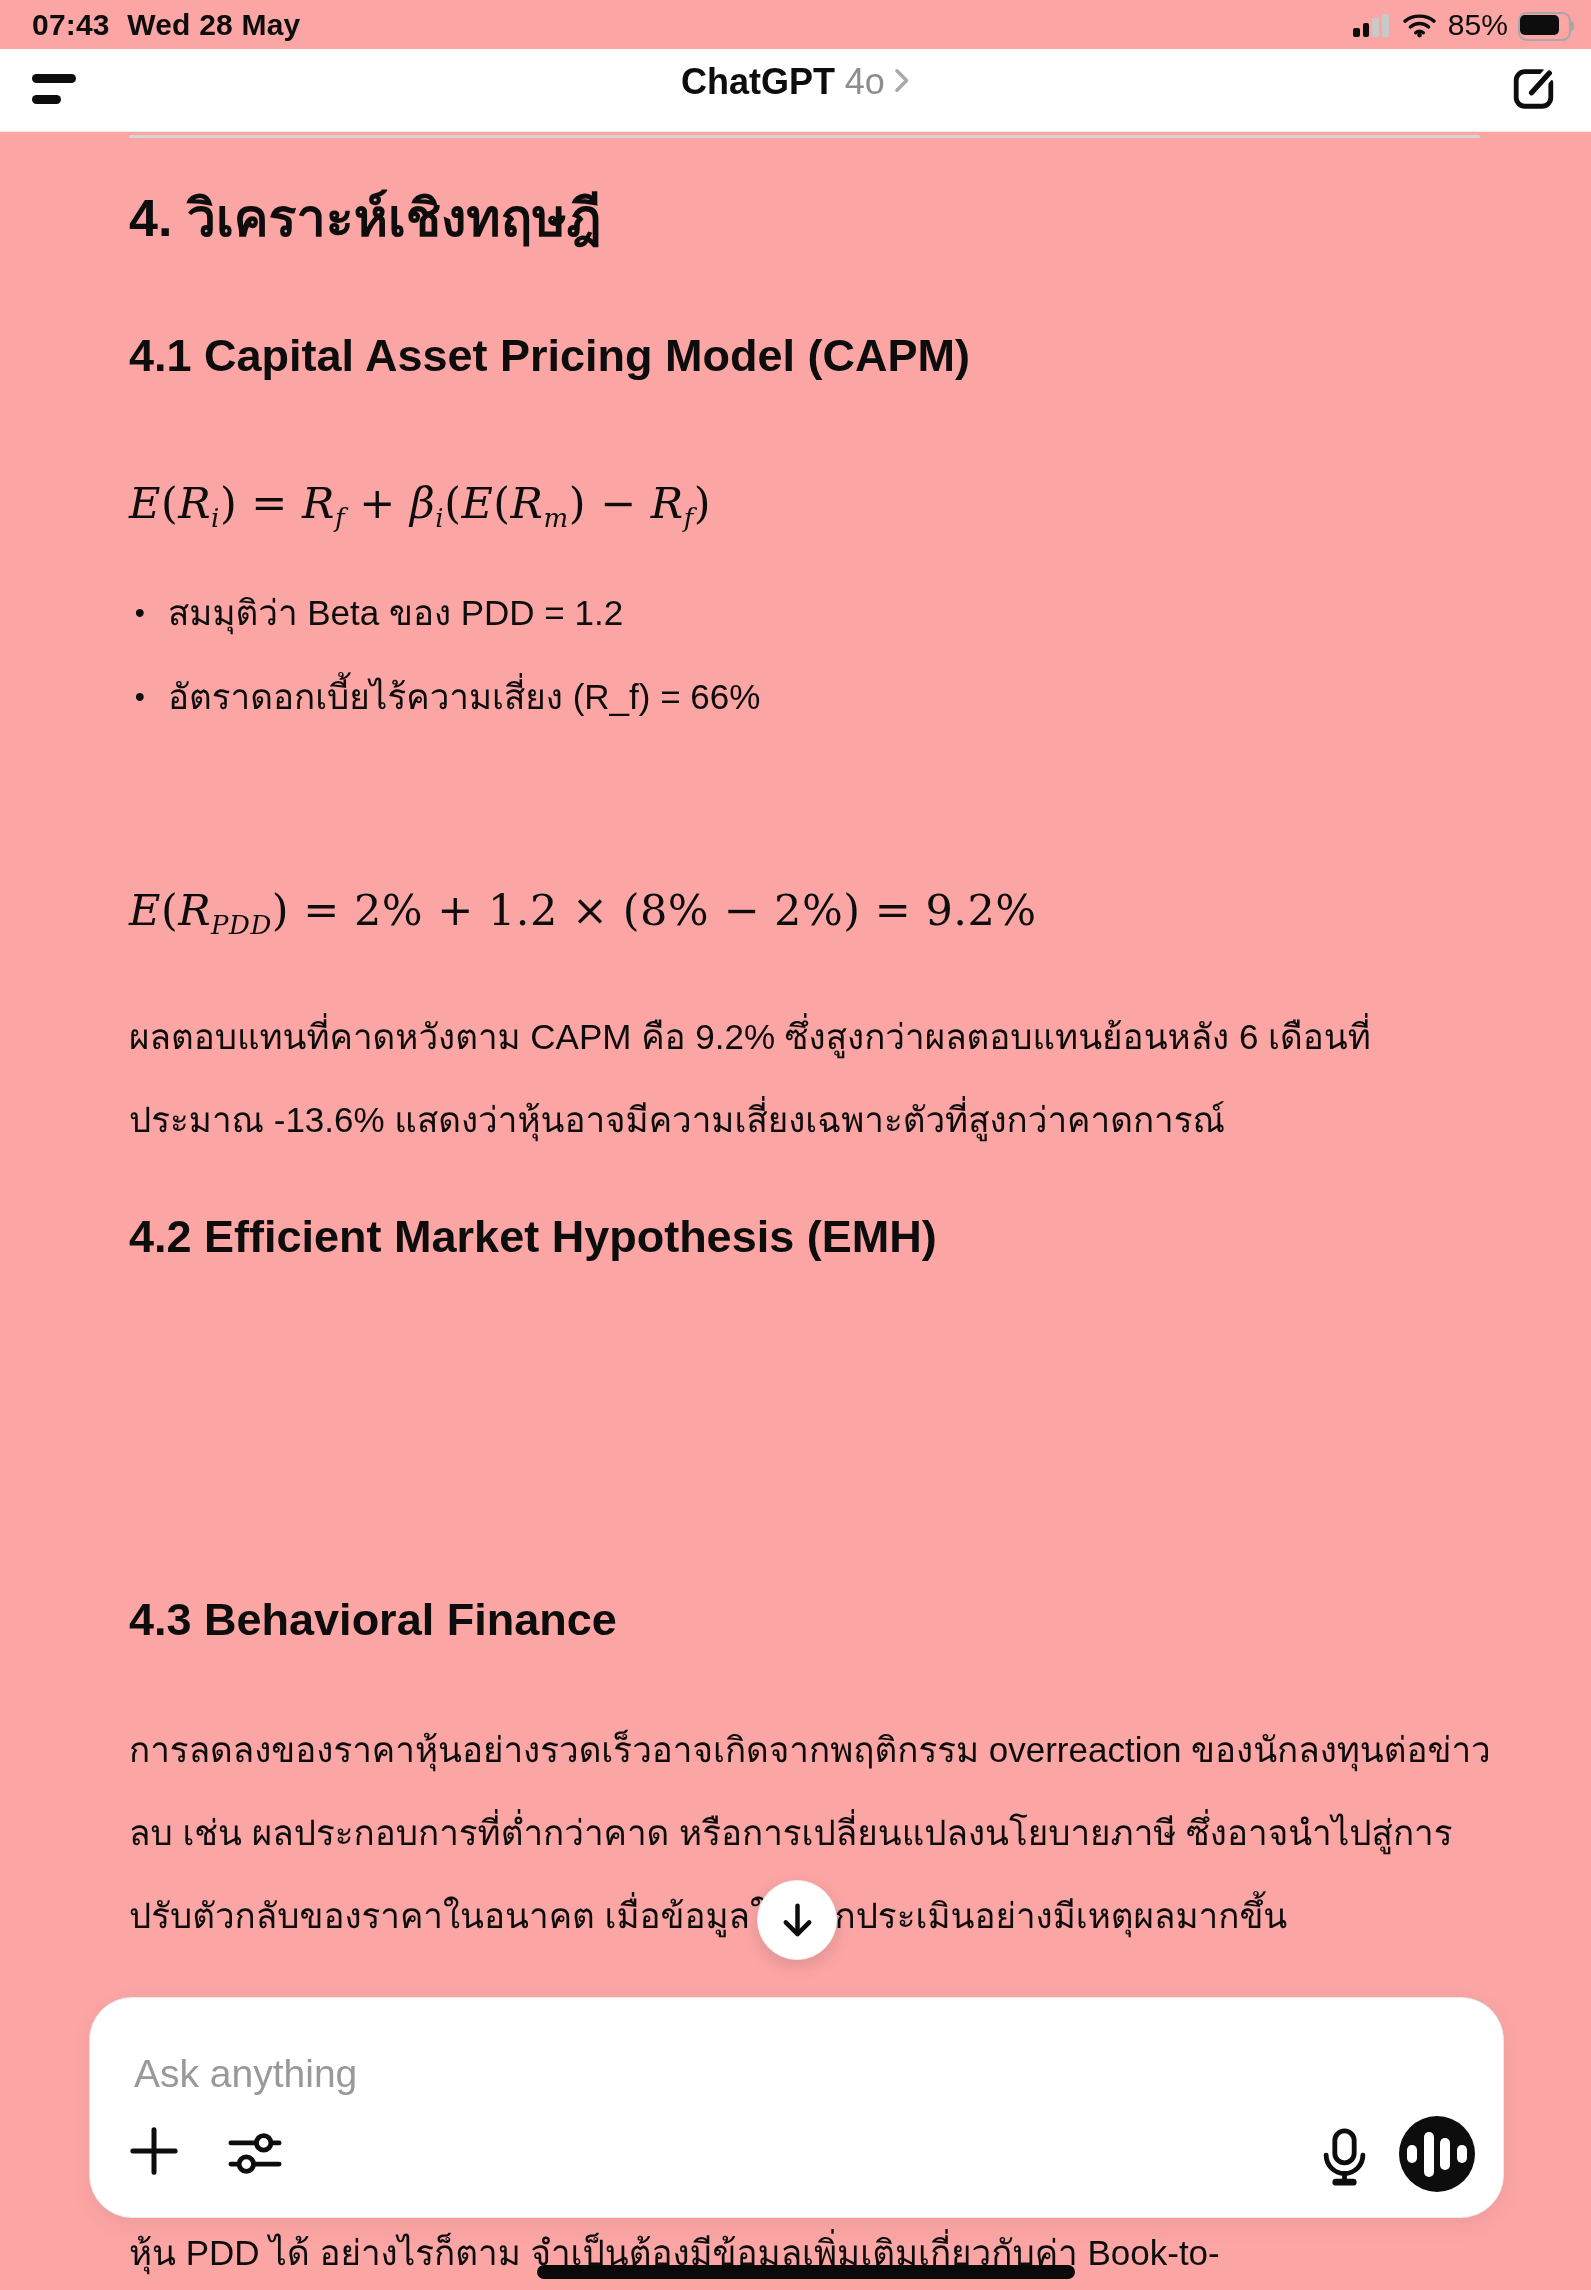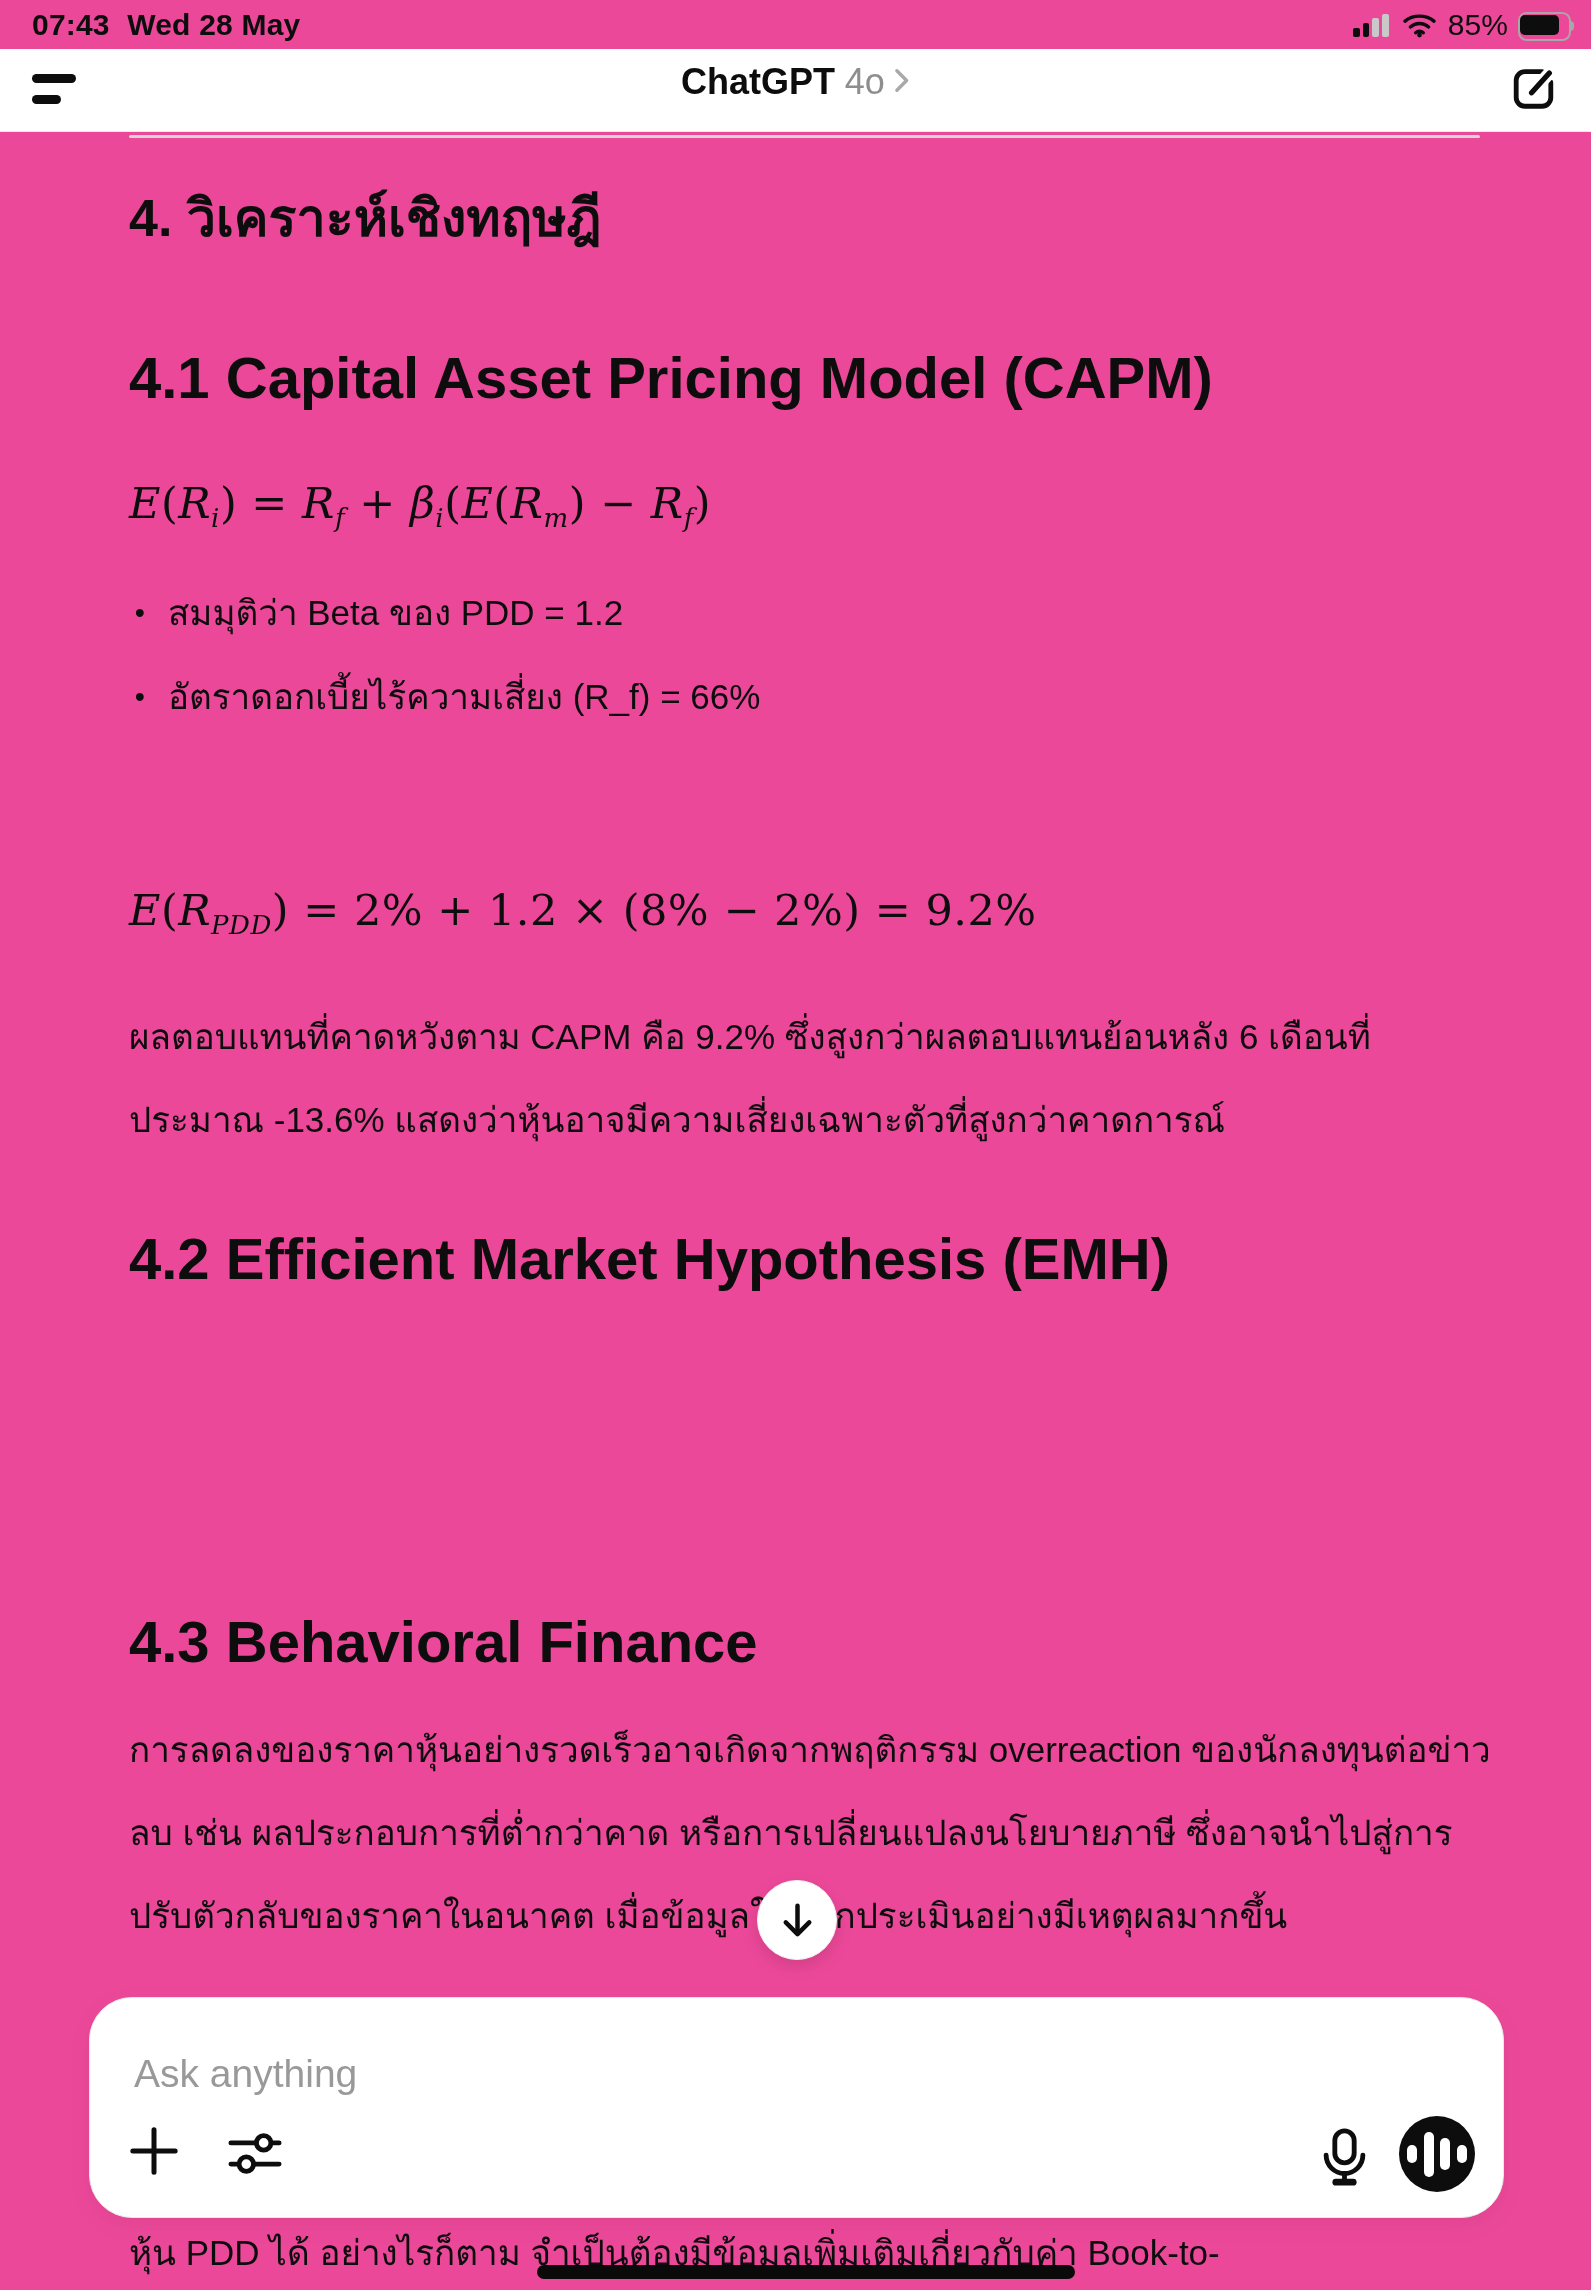--- a/index.html
+++ b/index.html
@@ -1,18 +1,18 @@
 <!DOCTYPE html>
 <html><head>
 <meta charset="utf-8">
 <style>
   html,body{margin:0;padding:0;background:#ffffff;}
   .screen{
     position:relative; width:1591px; height:2290px; overflow:hidden;
-    background:#ec4899; color:#0d0d0d;
+    background:#fca5a5; color:#0d0d0d;
     font-family:"Liberation Sans","DejaVu Sans",sans-serif;
     -webkit-font-smoothing:antialiased;
   }
   
   .statusbar{position:absolute;left:0;top:0;width:100%;height:49px;}
   .sb-left{position:absolute;left:32px;top:7.8px;font-size:30px;font-weight:600;letter-spacing:0.2px;}
   .sb-date{font-weight:600;margin-left:17.5px;}
   .sb-right{position:absolute;right:17.5px;top:7.8px;display:flex;align-items:center;height:35px;}
   .cell-bars{display:flex;align-items:flex-end;height:23px;margin-right:11.6px;}
   .cell-bars i{display:block;width:6.8px;border-radius:1.9px;margin-right:2.9px;background:#0d0d0d;}
@@ -34,21 +34,21 @@
   .sidebar-btn i:nth-child(2){top:21.3px;width:29px;}
   .title-wrap{position:absolute;left:0;top:11.6px;width:100%;text-align:center;font-size:36px;}
   .title-app{font-weight:700;color:#0d0d0d;}
   .title-model{color:#8e8e8e;font-weight:400;margin-left:9.7px;}
   .title-chev{display:inline-block;margin-left:7.8px;vertical-align:-1.9px;}
   .compose-btn{position:absolute;right:33px;top:13.6px;width:49px;height:50px;cursor:pointer;}
   
   .hr-partial{position:absolute;left:129px;top:135px;width:1351px;height:2.9px;background:#d6d6d6;border-radius:1.9px;}
   .msg{position:absolute;left:129px;color:#0d0d0d;}
   .h-main{top:175px;font-size:52px;font-weight:700;line-height:87px;}
-  .h-sub{font-size:58px;font-weight:700;line-height:58px;margin-top:22px;}
+  .h-sub{font-size:45px;font-weight:700;line-height:58px;}
   .h-41{top:327px;} .h-42{top:1208px;} .h-43{top:1591px;}
   .formula{font-family:"DejaVu Serif","Liberation Serif",serif;font-size:43px;line-height:78px;letter-spacing:0.5px;}
   .f-1{top:464px;} .f-2{top:871px;}
   .m-it{font-style:italic;}
   .m-up{font-style:normal;}
   .m-sub{font-style:italic;font-size:26px;vertical-align:-8.7px;}
   .body-txt{font-size:35px;line-height:83px;}
   .p-1{top:995px;width:1344px;}
   .p-2{top:1329px;width:1359px;}
   .p-3{top:1708px;width:1368px;}

